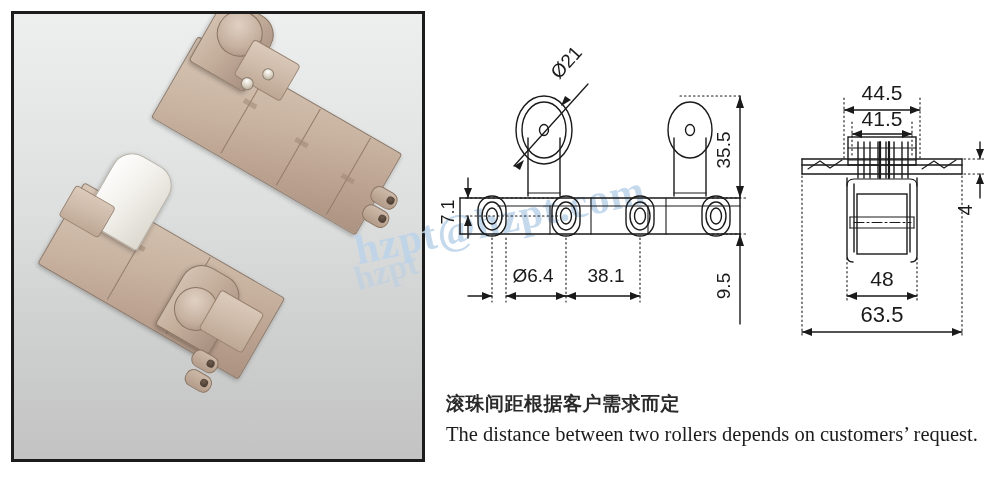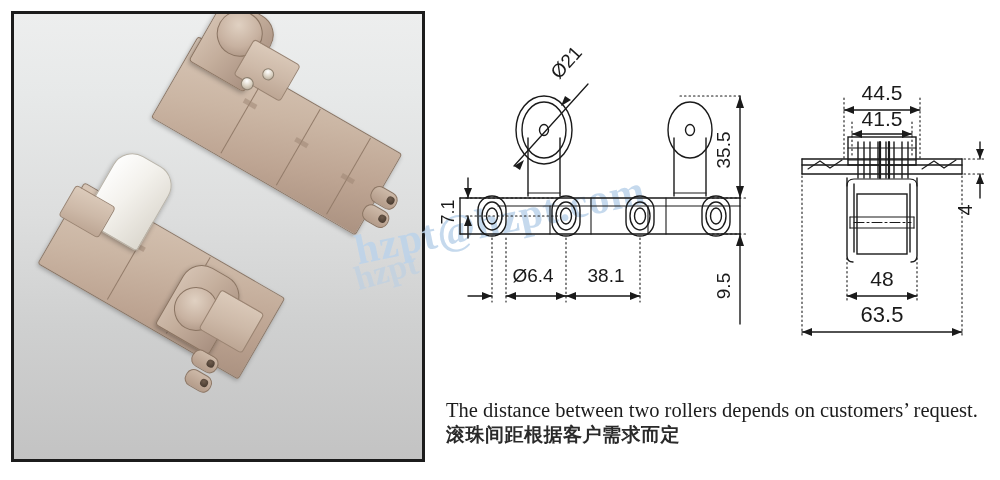--- a/index.html
+++ b/index.html
@@ -419,15 +419,15 @@
   </g>
 
   <text x="92" y="62" font-family="Liberation Sans, sans-serif" font-size="21" fill="#1a1a1a" text-anchor="middle">44.5</text>
   <text x="92" y="88" font-family="Liberation Sans, sans-serif" font-size="21" fill="#1a1a1a" text-anchor="middle">41.5</text>
   <text x="182" y="172" transform="rotate(-90 182 172)" font-family="Liberation Sans, sans-serif" font-size="20" fill="#1a1a1a" text-anchor="middle">4</text>
   <text x="92" y="248" font-family="Liberation Sans, sans-serif" font-size="21" fill="#1a1a1a" text-anchor="middle">48</text>
   <text x="92" y="284" font-family="Liberation Sans, sans-serif" font-size="22" fill="#1a1a1a" text-anchor="middle">63.5</text>
 </svg>
 
 <div id="caption">
+  <div id="caption-cn">滚珠间距根据客户需求而定</div>
   <div id="caption-en">The distance between two rollers depends on customers’ request.</div>
-  <div id="caption-cn">滚珠间距根据客户需求而定</div>
 </div>
 
 </body></html>

